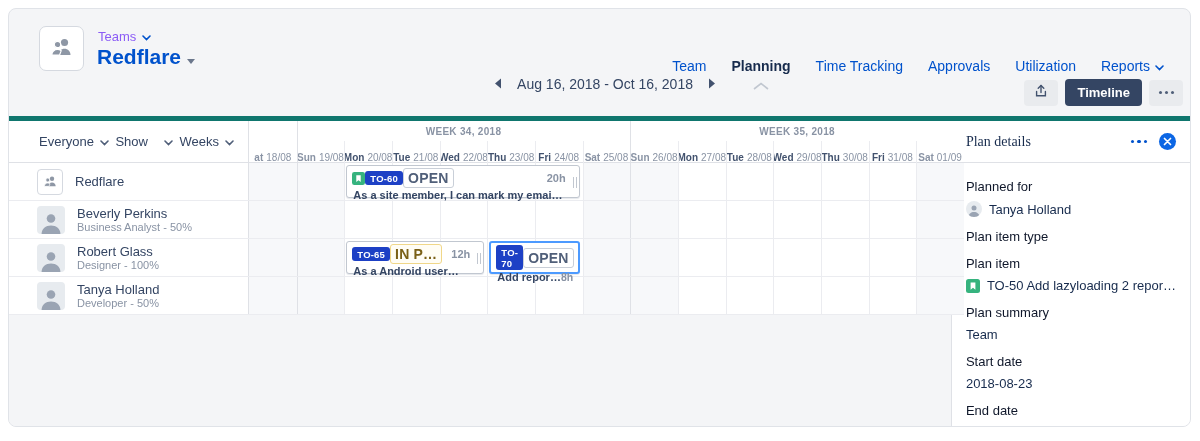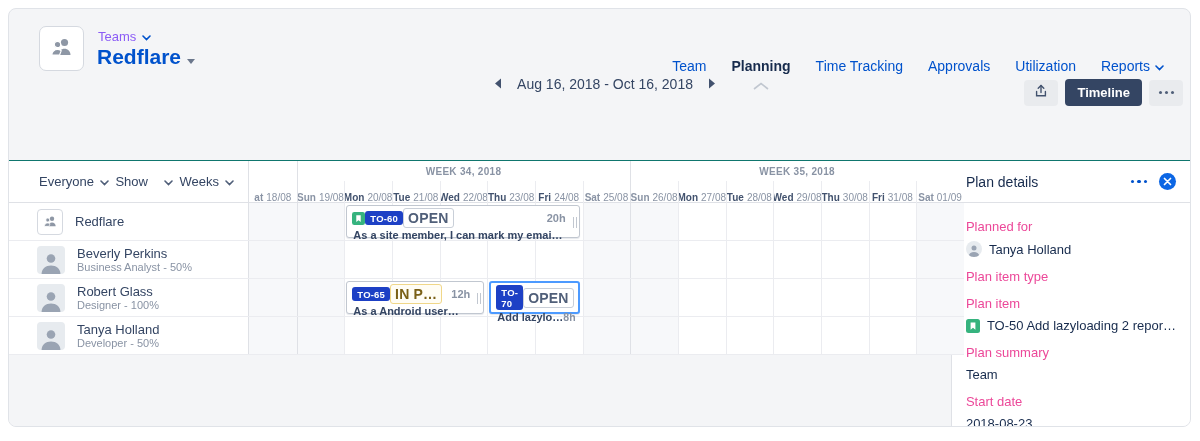--- a/index.html
+++ b/index.html
@@ -24,21 +24,21 @@
   .date-arrow { cursor:pointer; line-height:0; padding:3px 5px; }
   .header-buttons { position:absolute; right:7px; top:70px; display:flex; gap:7px; align-items:center; }
   .btn-gray { height:26px; min-width:34px; background:#e9ebee; border-radius:4px; display:flex;
           align-items:center; justify-content:center; cursor:pointer; }
   .btn-timeline { background:#344563; color:#fff; font-size:13px; font-weight:bold; padding:0 12px; height:27px;
           border-radius:4px; display:flex; align-items:center; cursor:pointer; }
   .dots { display:flex; gap:3px; }
   .dots i { width:3px; height:3px; border-radius:50%; background:#505f79; display:block; }
 
   
-  .content { position:absolute; top:107px; left:0; right:0; bottom:0; border-top:1px solid #0f766e; display:flex;margin-top:44px; }
+  .content { position:absolute; top:107px; left:0; right:0; bottom:0; border-top:5px solid #0f766e; display:flex; }
   .main { width:955px; position:relative; background:#f4f5f7; }
   .grid { position:absolute; top:0; left:0; width:955px; height:194px; background:#fff; }
   .grid-head { height:42px; display:flex; }
   .head-left { width:240px; border-right:1px solid #dfe1e6; border-bottom:1px solid #dfe1e6; display:flex;
           align-items:center; justify-content:space-between; padding:0 14px 0 30px; font-size:13px; color:#344563; }
   .filter-group { display:flex; align-items:center; gap:6px; cursor:pointer; }
   .filter-group:nth-child(2) svg { margin-left:10px; }
   .head-cols { width:715px; border-bottom:1px solid #dfe1e6; }
   .week-row { height:20px; display:flex; }
   .week-cell { font-size:10px; font-weight:bold; color:#8993a4; display:flex; align-items:center;
@@ -77,29 +77,29 @@
   .hours { margin-left:auto; color:#8993a4; font-weight:bold; font-size:11px; }
   .bar .with-handle .hours { margin-right:8px; }
   .bar-line2 { padding:0 6px; font-weight:bold; font-size:11px; color:#344563; white-space:nowrap;
           overflow:hidden; display:flex; align-items:center; }
   .bar-line2 .hours { font-size:10.5px; }
   .handle { position:absolute; right:2px; top:11px; width:4px; height:11px;
           border-left:1px solid #c1c7d0; border-right:1px solid #c1c7d0; }
 
   
   .panel { flex:1; background:#fff; border-left:1px solid #dfe1e6; display:flex; flex-direction:column; }
-  .panel-head { height:42px; border-bottom:1px solid #dfe1e6; display:flex; align-items:center; padding:0 14px; flex:none; }
+  .panel-head { height:42px; border-bottom:1px solid #dfe1e6; display:flex; align-items:center; padding:0 14px; flex:none;font-family:Liberation Serif, serif; }
   .panel-title { font-size:14px; color:#172b4d; }
   .panel-icons { margin-left:auto; display:flex; align-items:center; gap:12px; }
   .panel-dots { display:flex; gap:3px; cursor:pointer; }
   .panel-dots i { width:3.5px; height:3.5px; border-radius:50%; background:#0052cc; display:block; }
   .panel-close { width:17px; height:17px; border-radius:50%; background:#0c66e4; display:flex;
           align-items:center; justify-content:center; cursor:pointer; }
   .panel-body { padding:4px 14px; font-size:13px; overflow:hidden; }
-  .field-label { color:#ec4899; margin-top:12px; }
+  .field-label { color:#0f172a; margin-top:12px; }
   .field-value { color:#172b4d; margin-top:7px; display:flex; align-items:center; gap:7px; white-space:nowrap; overflow:hidden; }
   .mini-avatar { width:16px; height:16px; border-radius:50%; background:#e7ebef; overflow:hidden; flex:none;
           display:flex; align-items:flex-end; justify-content:center; }
 </style>
 </head>
 <body>
 
 <div class="card">
 
   <div class="app-header">
@@ -388,21 +388,21 @@
                 <span>As a Android user…</span>
               </div>
               <span class="handle"></span>
             </div>
             <div class="bar selected" style="left: 240.333px; width: 90.3333px; top: 78px;">
               <div class="bar-line1">
                 <span class="pill">TO-70</span>
                 <span class="lozenge open">OPEN</span>
               </div>
               <div class="bar-line2">
-                <span>Add lazylo…</span>
+                <span>Add repor…</span>
                 <span class="hours">8h</span>
               </div>
             </div>
           </div>
       </div>
     </div>
 
     <div class="panel">
       <div class="panel-head">
         <span class="panel-title">Plan details</span>

